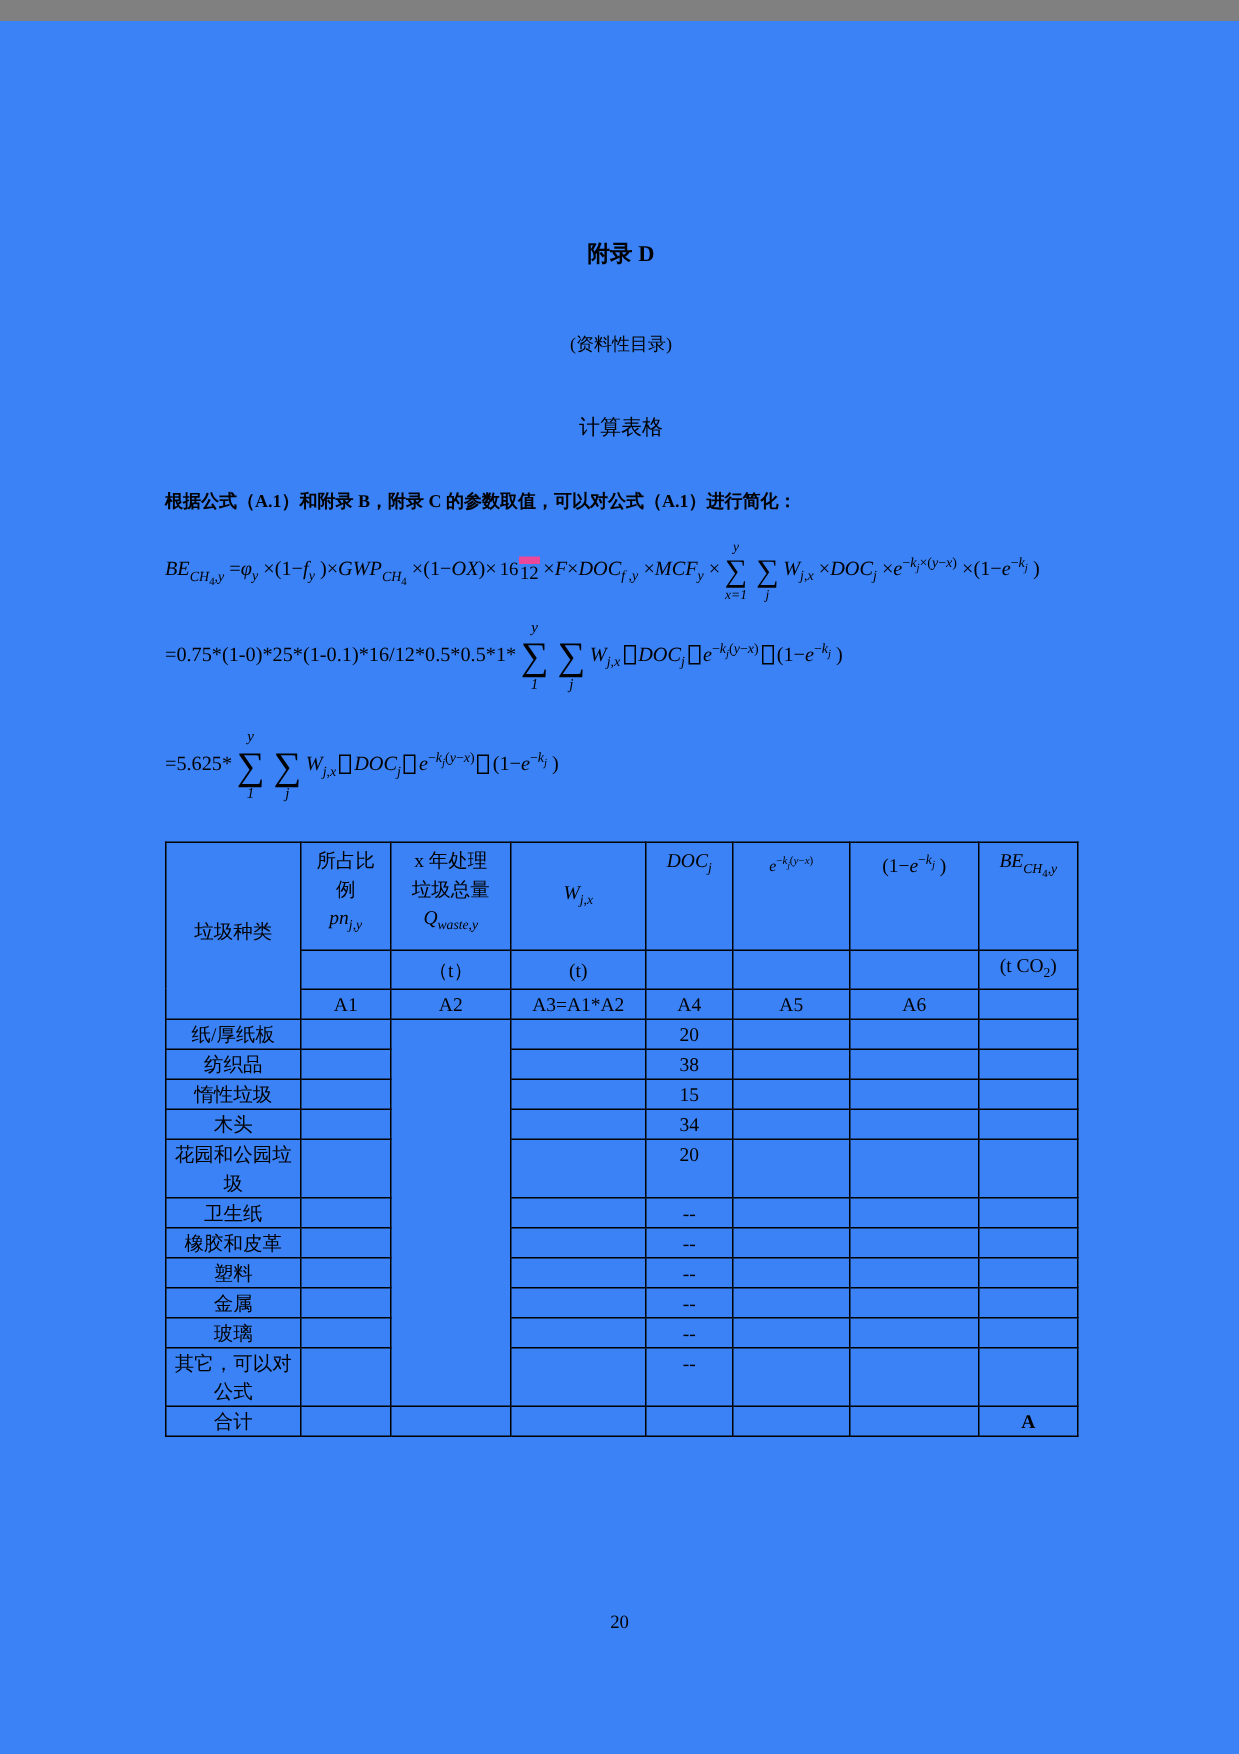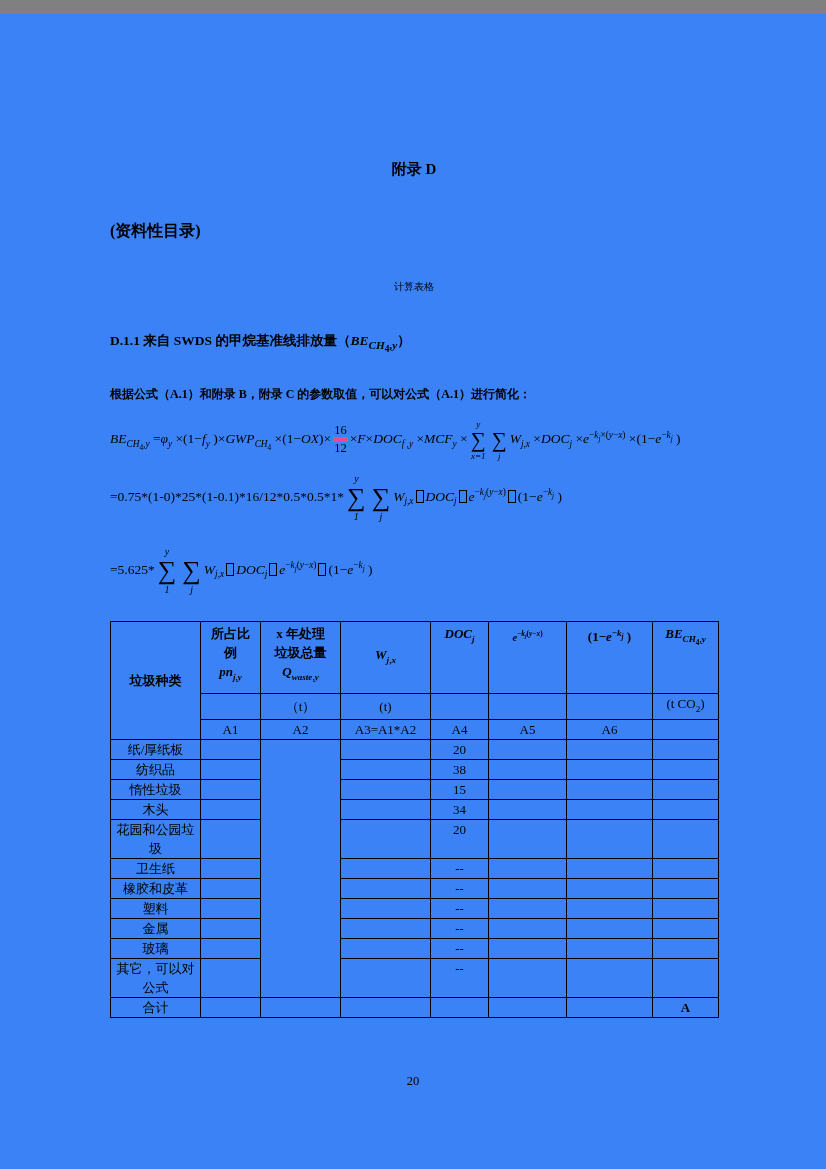--- a/index.html
+++ b/index.html
@@ -9,54 +9,54 @@
     width:826px; height:1169px;
     margin:14px auto;
     background:#3b82f6;
     font-family:"Liberation Serif","DejaVu Serif",serif;
     color:#000;
     overflow:hidden;
   }
   .content { padding:146px 56px 0 110px; }
 
   .doc-title { text-align:center; font-size:15px; font-weight:bold; width:608px; }
-  .doc-subtitle { font-size:16px; margin-top:42px; width:608px;font-weight:bold; }
-  .doc-subtitle2 { text-align:center; font-size:10px; margin-top:38px; width:608px; }
+  .doc-subtitle { text-align:center; font-size:12px; margin-top:42px; width:608px; }
+  .doc-subtitle2 { text-align:center; font-size:14px; margin-top:38px; width:608px; }
 
   .h-d1 { font-size:14px; font-weight:bold; margin-top:30px; }
   .h-d11 { font-size:13.5px; font-weight:bold; margin-top:38px; }
   .para { font-size:12px; margin-top:32px;font-weight:bold; }
 
   .formula { font-size:13.5px; white-space:nowrap; }
   .formula sub { font-size:69%; }
   .formula sup { font-size:69%;text-align:center; }
   .formula sup sub, .formula sub sub { font-size:78%; }
   .f1 { margin-top:16px; }
   .f2 { margin-top:12px; }
   .f3 { margin-top:24px; }
 
-  .fr { display:inline-flex; flex-direction:column; align-items:center;
+  .fr { display:inline-flex; align-items:center;
         vertical-align:middle; line-height:1.05; margin:0 2px; font-size:12.5px; }
   .fr .b { border-top:5px solid #ec4899; padding:0 1px; }
 
   .sm { display:inline-flex; flex-direction:column; align-items:center;
         vertical-align:middle; line-height:1; margin:0 3px; }
   .sm .t, .sm .b { font-size:9px; line-height:10px; height:10px; font-style:italic; }
   .sm .g { font-size:21px; line-height:22px; font-style:normal; }
   .sm.big .g { font-size:26px; line-height:27px; }
   .sm.big .t, .sm.big .b { font-size:10px; line-height:11px; height:11px; }
 
   .bx { display:inline-block; width:8px; height:13px; border:1px solid #000;
         vertical-align:-2px; margin:0 2px; }
 
   table.calc { border-collapse:collapse; table-layout:fixed; width:608px;
                margin-top:26px; font-size:13px; }
   table.calc td { border:1px solid #000; text-align:center; padding:0 1px;
                   line-height:19px; overflow:hidden; }
-  table.calc thead tr.hr1 td { height:72px; vertical-align:top; padding-top:2px;font-weight:bold; }
+  table.calc thead tr.hr1 td { height:72px; vertical-align:top; padding-top:2px; }
   table.calc thead tr.hr1 td.vmid { vertical-align:middle; padding-top:0; }
   table.calc thead tr.hr2 td, table.calc thead tr.hr3 td { height:20px; }
   table.calc tbody td { height:20px; vertical-align:top; }
   table.calc .small-math { font-size:10.5px; }
   table.calc .bold { font-weight:bold; }
   table.calc sub { font-size:70%; }
   table.calc sup { font-size:70%; }
   table.calc sup sub, table.calc sub sub { font-size:80%; }
 
   .pageno { position:absolute; top:1060px; left:0; width:100%;
@@ -64,21 +64,20 @@
 </style>
 </head>
 <body>
 
 <div class="page">
   <div class="content">
     <div class="doc-title">附录 D</div>
     <div class="doc-subtitle">(资料性目录)</div>
     <div class="doc-subtitle2">计算表格</div>
 
-    <div class="h-d11">D.1.1 来自 SWDS 的甲烷基准线排放量（<i>BE</i><sub><i>CH</i><sub>4</sub>,<i>y</i></sub>）</div>
     <div class="para">根据公式（A.1）和附录 B，附录 C 的参数取值，可以对公式（A.1）进行简化：</div>
 
     <div class="formula f1"><i>BE</i><sub><i>CH</i><sub>4</sub>,<i>y</i></sub> =<i>φ</i><sub><i>y</i></sub> ×(1−<i>f</i><sub><i>y</i></sub> )×<i>GWP</i><sub><i>CH</i><sub>4</sub></sub> ×(1−<i>OX</i>)×<span class="fr">
           <span class="t">16</span>
           <span class="b">12</span>
         </span>×<i>F</i>×<i>DOC</i><sub><i>f</i> ,<i>y</i></sub> ×<i>MCF</i><sub><i>y</i></sub> ×<span class="sm">
           <span class="t"><i>y</i></span>
           <span class="g">∑</span>
           <span class="b"><i>x</i>=1</span>
         </span><span class="sm">

